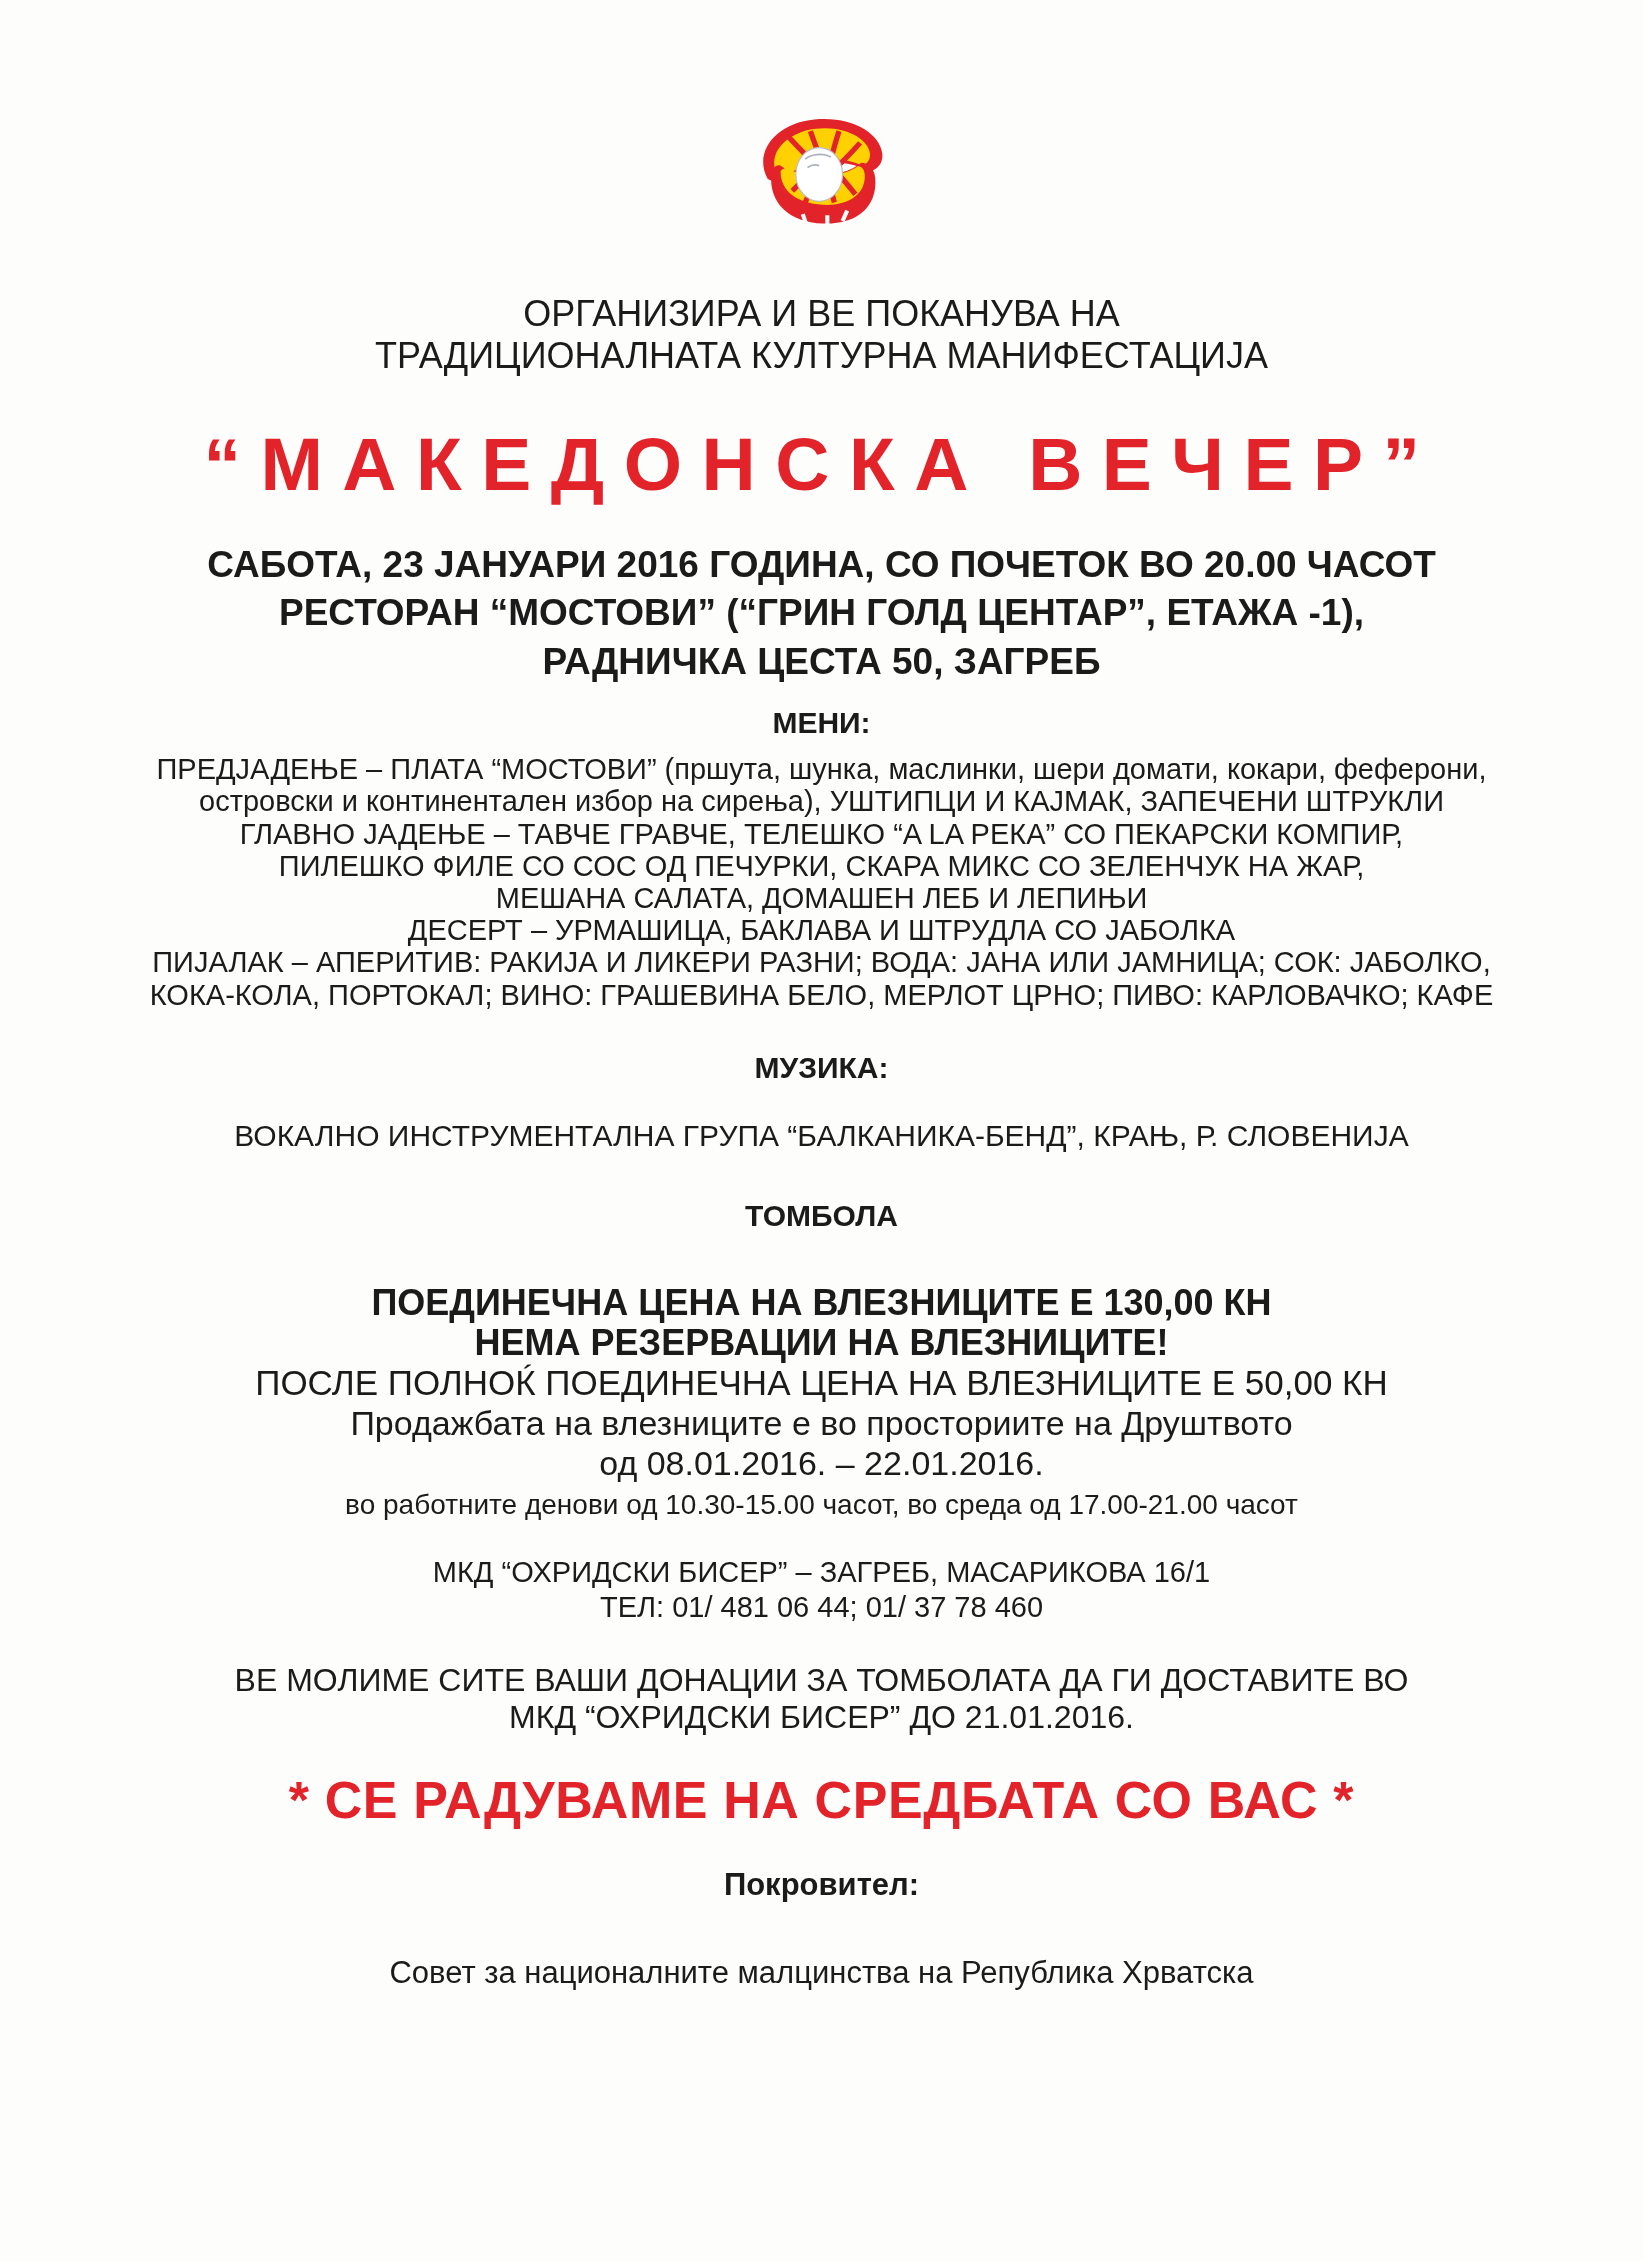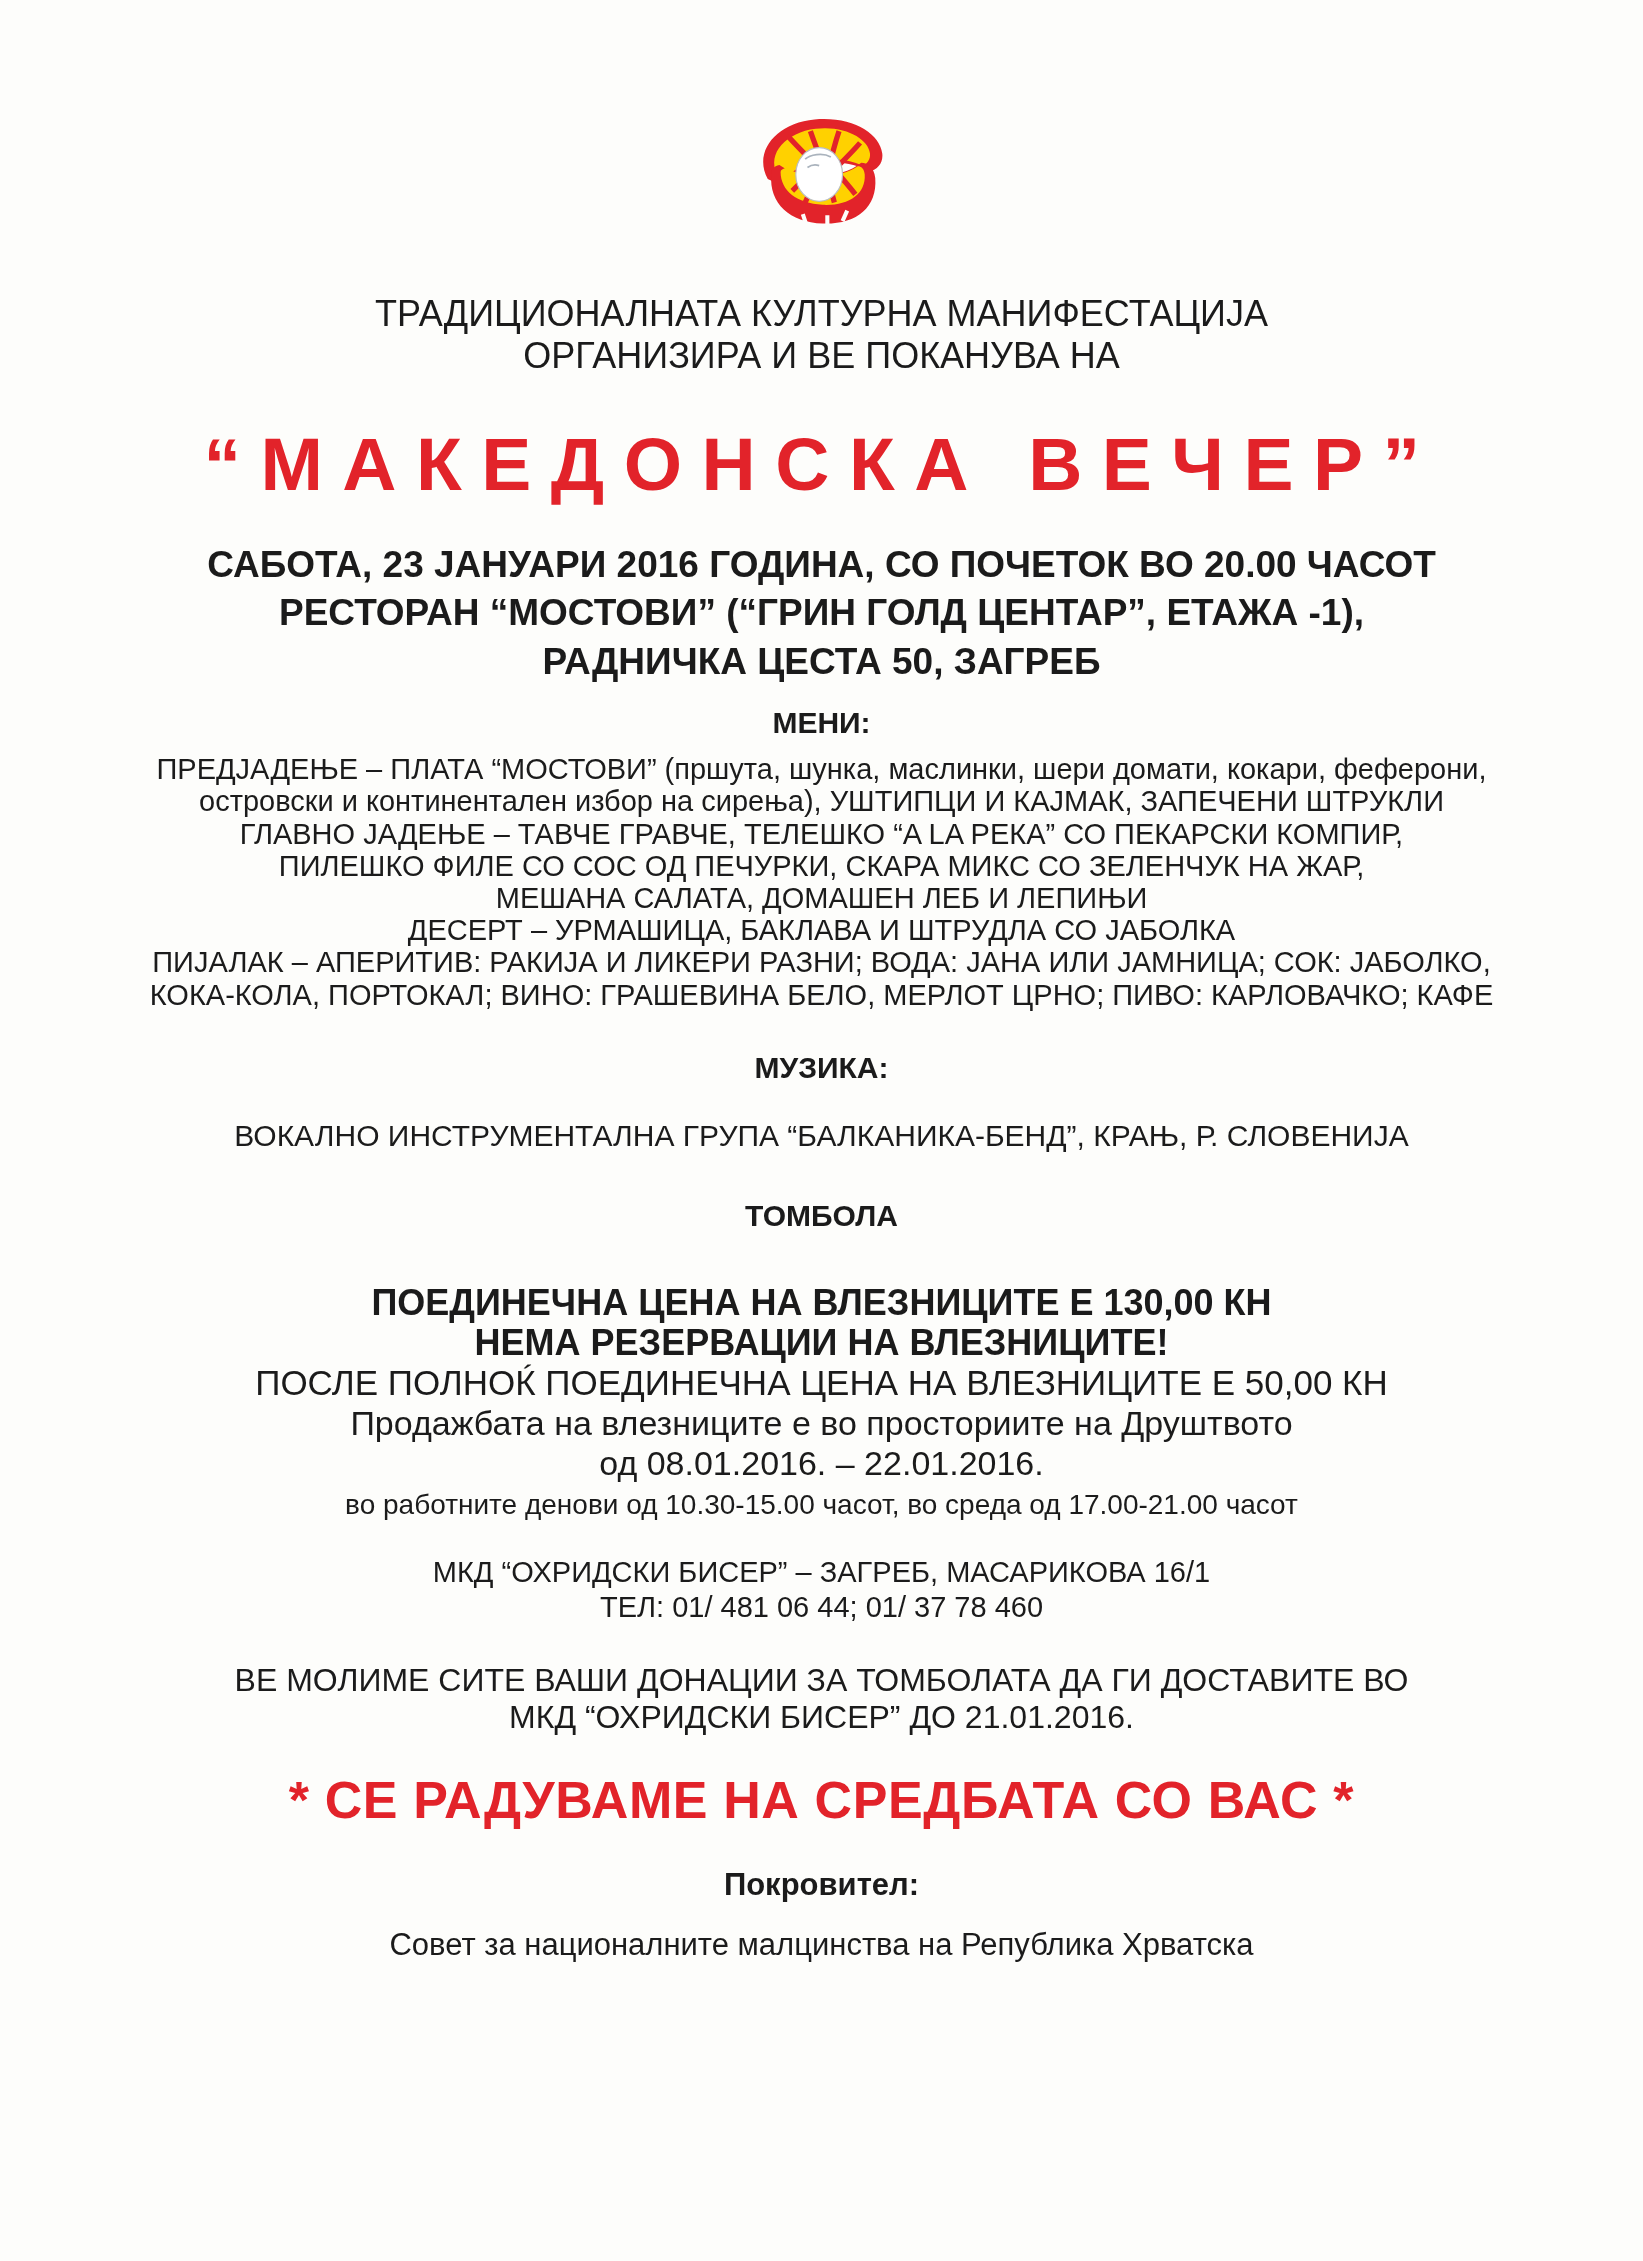--- a/index.html
+++ b/index.html
@@ -98,21 +98,21 @@
     color: var(--red, #e2232a);
     letter-spacing: 0.6px;
     white-space: nowrap;
   }
   .patron-heading {
     margin-top: 37px;
     font-size: 31px;
     font-weight: bold;
   }
   .patron-line {
-    margin-top: 24px;
+    margin-top: 52px;
     font-size: 31px;
   }
 </style>
 </head>
 <body>
 
 <div class="page">
 
   <div class="logo-wrap">
     <span>
@@ -146,22 +146,22 @@
           <ellipse cx="112" cy="100" rx="40" ry="46" fill="#ffffff" stroke="#b9bec4" stroke-width="2"></ellipse>
           <path d="M88,74 C 96,66 118,62 132,70" stroke="#aab3bd" stroke-width="3" fill="none"></path>
           <path d="M92,88 C 98,84 106,83 112,85" stroke="#aab3bd" stroke-width="3" fill="none"></path>
         </g>
       </svg>
     </span>
   </div>
 
 
   <div class="invite">
+    <div>ОРГАНИЗИРА И ВЕ ПОКАНУВА НА</div>
     <div>ТРАДИЦИОНАЛНАТА КУЛТУРНА МАНИФЕСТАЦИЈА</div>
-    <div>ОРГАНИЗИРА И ВЕ ПОКАНУВА НА</div>
   </div>
 
   <div class="event-title">“МАКЕДОНСКА ВЕЧЕР”</div>
 
   <div class="event-details">
     <div>САБОТА, 23 ЈАНУАРИ 2016 ГОДИНА, СО ПОЧЕТОК ВО 20.00 ЧАСОТ</div>
     <div>РЕСТОРАН “МОСТОВИ” (“ГРИН ГОЛД ЦЕНТАР”, ЕТАЖА -1),</div>
     <div>РАДНИЧКА ЦЕСТА 50, ЗАГРЕБ</div>
   </div>
 

